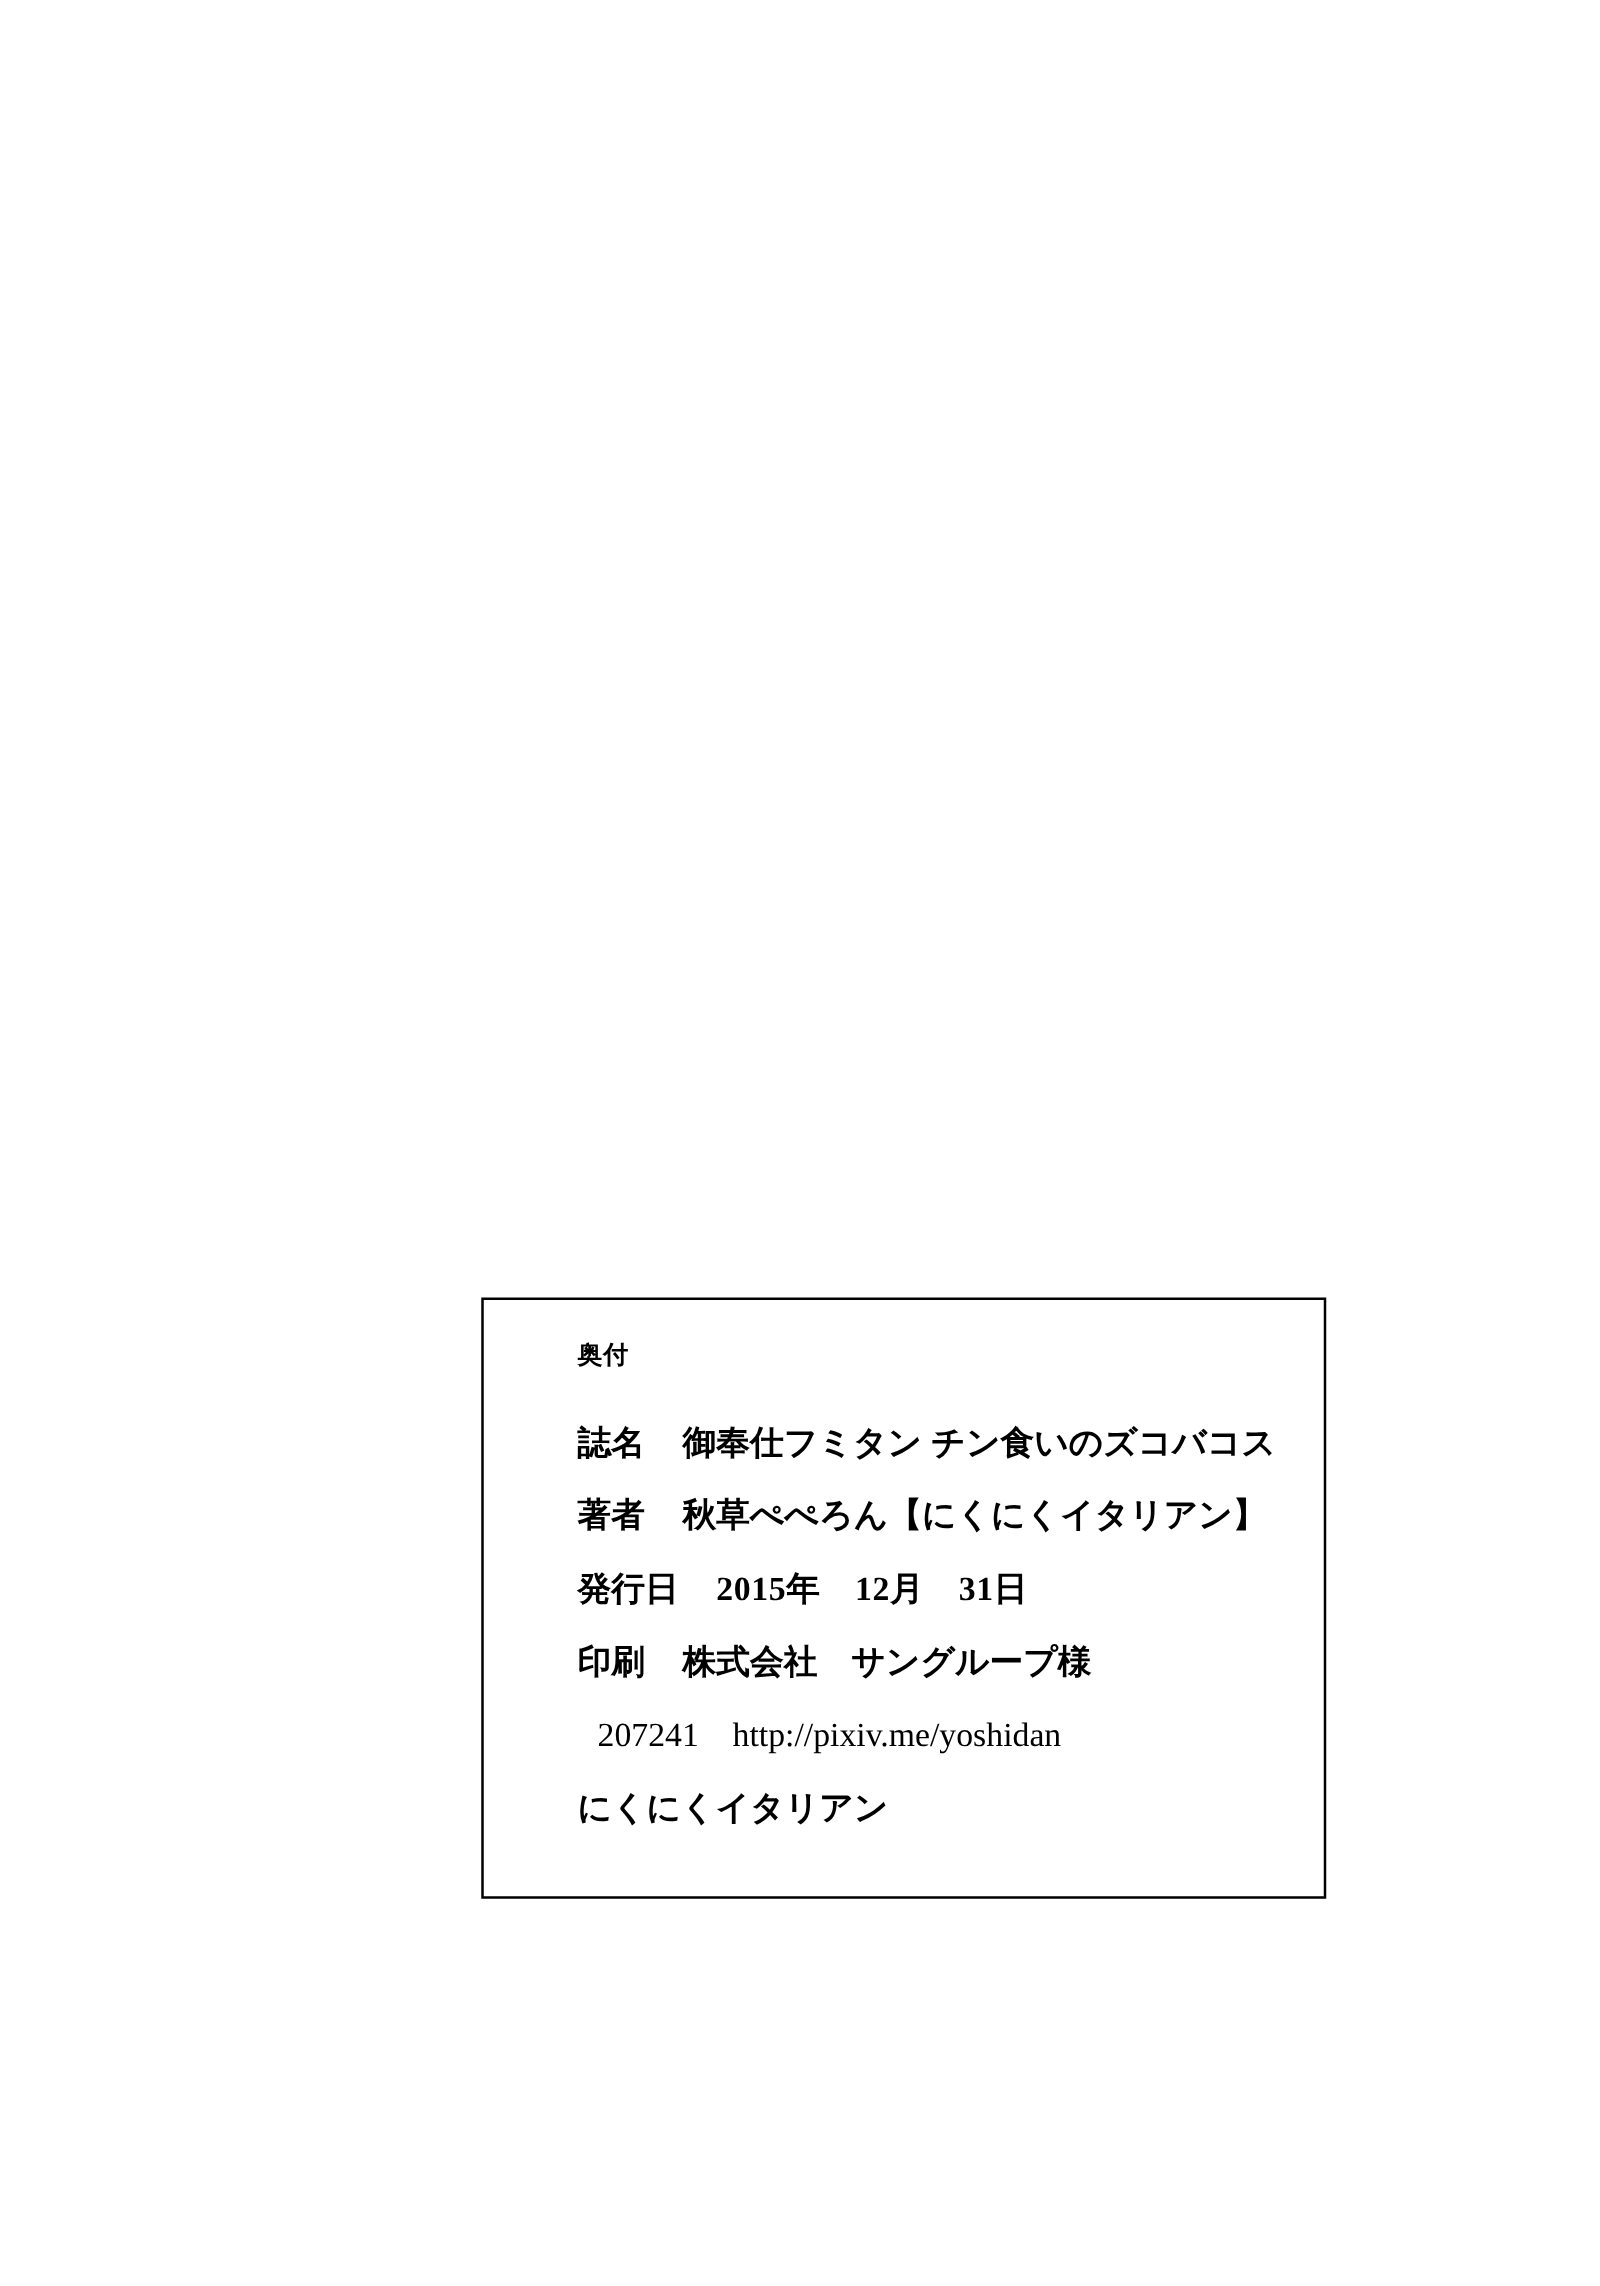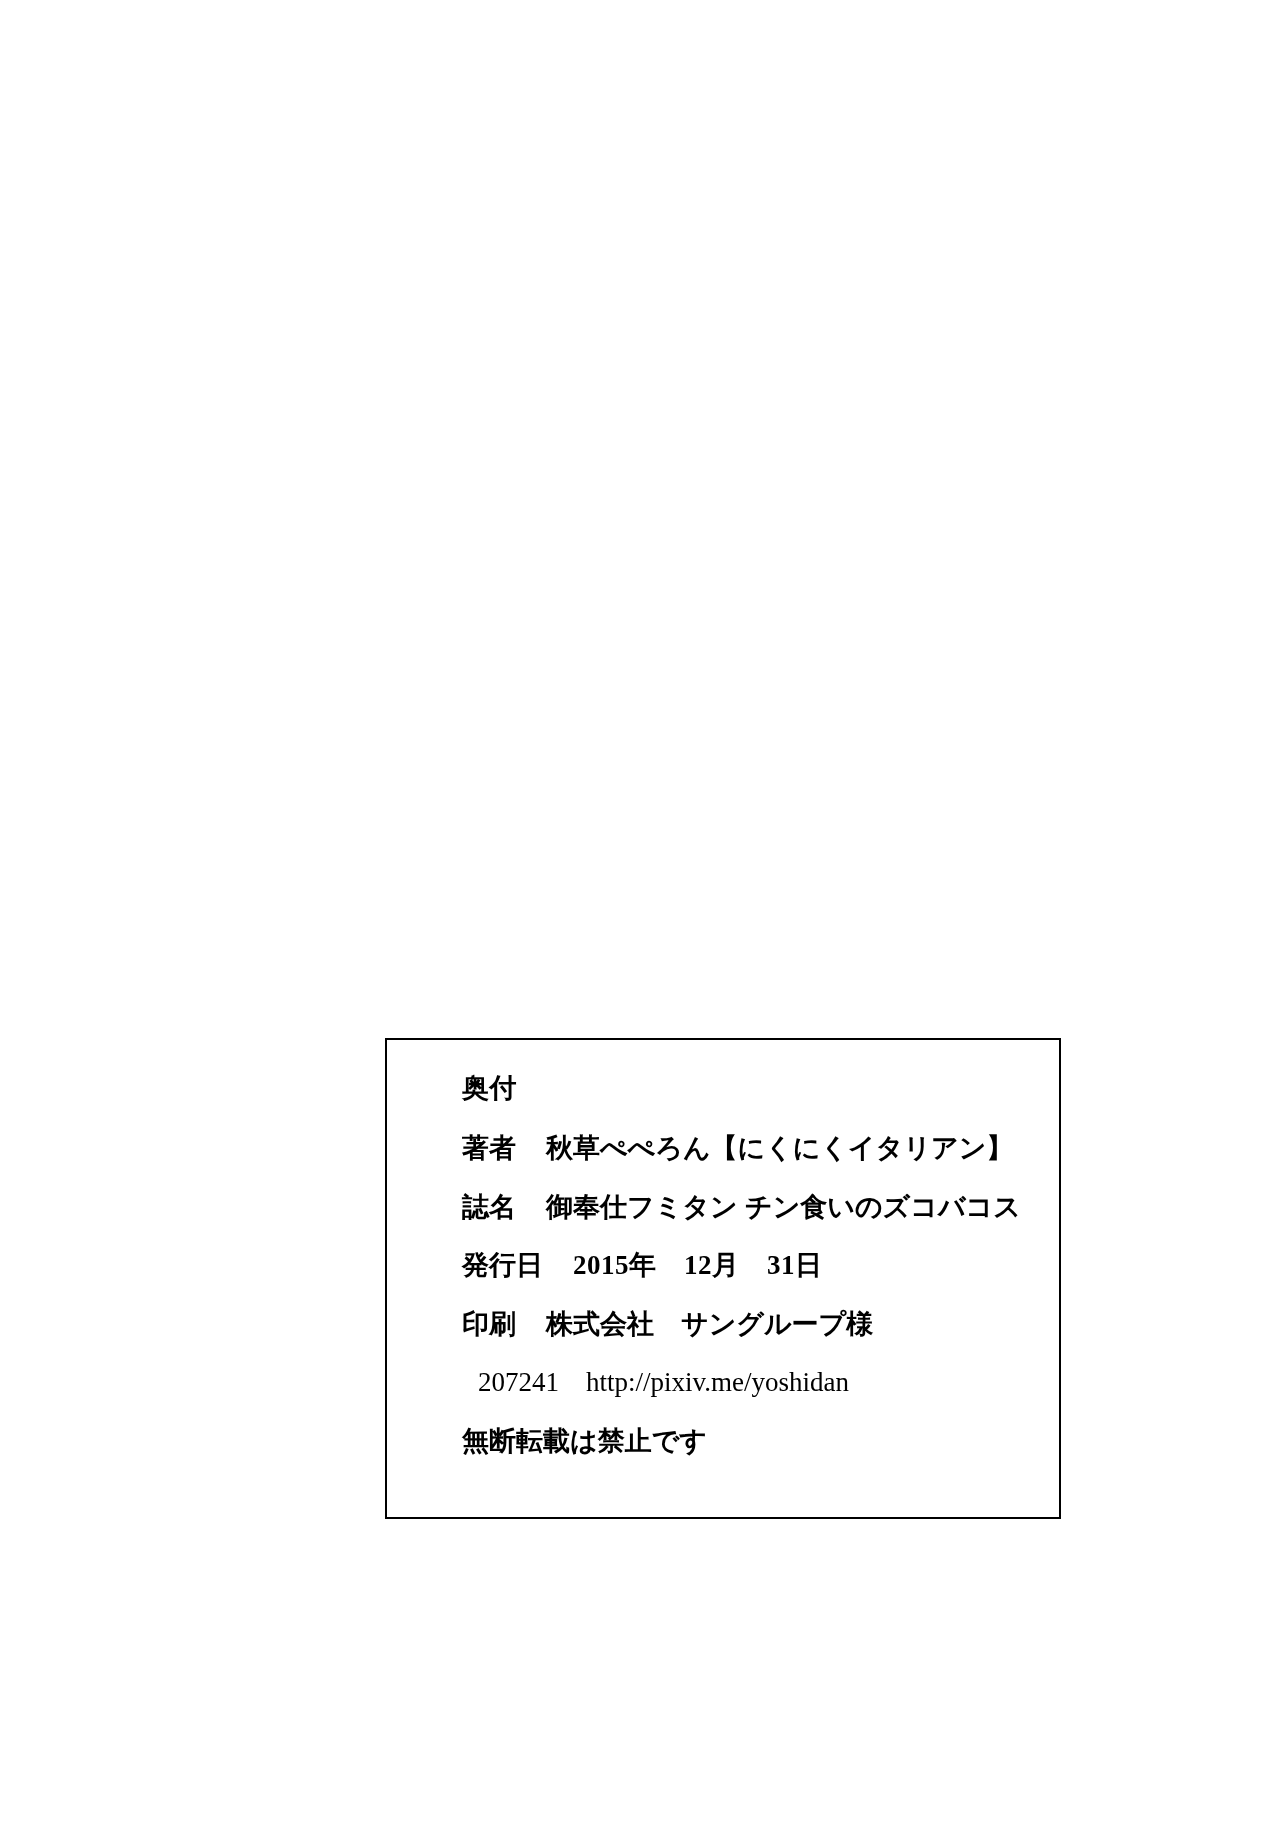--- a/index.html
+++ b/index.html
@@ -30,25 +30,25 @@
     box-sizing: border-box;
     background: #ffffff;
   }
   .colophon-inner {
     position: absolute;
     left: 75px;
     top: 32px;
     right: 20px;
   }
   .heading {
-    font-size: 27px;
+    font-size: 20px;
     font-weight: bold;
     letter-spacing: 0.5px;
     line-height: 1.2;
-    margin: 0 0 26px 0;
+    margin: 0 0 40px 0;
     white-space: nowrap;
   }
   .line {
     font-size: 27px;
     line-height: 1.35;
     margin: 0 0 22px 0;
     white-space: nowrap;
   }
   .line.bold {
     font-weight: bold;
@@ -72,47 +72,47 @@
 <body>
 
 <div class="page">
 
   <div class="colophon-box">
     <div class="colophon-inner">
 
       <div class="heading">奥付</div>
 
       <div class="line bold">
+        <span class="lbl">誌名</span>
+        <span>&nbsp;&nbsp;</span>
+        <span>御奉仕フミタン チン食いのズコバコス</span>
+      </div>
+
+      <div class="line bold">
         <span class="lbl">著者</span>
         <span>&nbsp;&nbsp;</span>
         <span>秋草ぺぺろん【にくにくイタリアン】</span>
-      </div>
-
-      <div class="line bold">
-        <span class="lbl">誌名</span>
-        <span>&nbsp;&nbsp;</span>
-        <span>御奉仕フミタン チン食いのズコバコス</span>
       </div>
 
       <div class="line bold">
         <span class="lbl">発行日</span>
         <span>&nbsp;&nbsp;</span>
         <span class="serif-num">2015年　12月　31日</span>
       </div>
 
       <div class="line bold">
         <span class="lbl">印刷</span>
         <span>&nbsp;&nbsp;</span>
         <span>株式会社　サングループ様</span>
       </div>
 
       <div class="line url">
         <span>207241　http://pixiv.me/yoshidan</span>
       </div>
 
       <div class="line bold last">
-        <span>無断転載は禁止です</span>
+        <span>にくにくイタリアン</span>
       </div>
 
     </div>
   </div>
 
 </div>
 
 </body></html>

